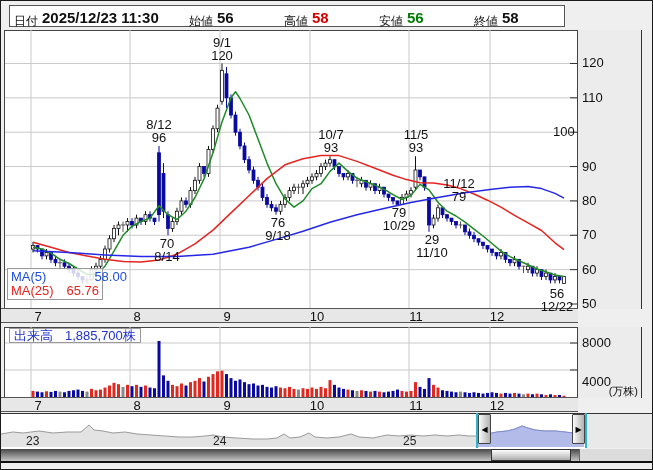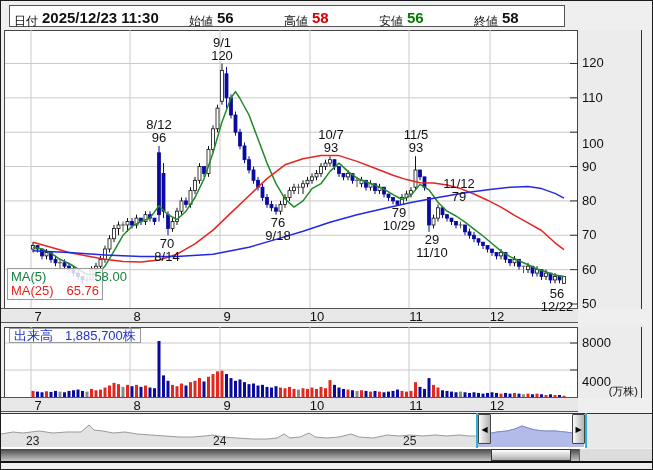--- a/index.html
+++ b/index.html
@@ -25,21 +25,21 @@
   #nav-white{position:absolute;left:0;top:0;width:584px;height:35px;background:#ffffff;}
   #chart-svg{position:absolute;left:0;top:0;z-index:3;}
   #labels{position:absolute;left:0;top:0;width:653px;height:470px;z-index:4;pointer-events:none;}
   .ax-label{position:absolute;font-size:13px;color:#111;white-space:nowrap;}
   .anno{position:absolute;font-size:13px;color:#111;text-align:center;line-height:13px;transform:translateX(-50%);white-space:pre;}
   .yr-label{position:absolute;font-size:12px;color:#222;}
   
   #legend{position:absolute;left:6px;top:267px;width:96px;z-index:5;background:rgba(255,255,255,0.82);
           border:1px solid #999;font-size:13px;line-height:14px;padding:1px 3px;}
   .lg-row{display:flex;justify-content:space-between;}
-  .lg-ma5{color:#15803d;gap:48px;}
+  .lg-ma5{color:#1d4ed8;gap:48px;}
   .lg-ma25{color:#e62420;}
   .lg-ma75{color:#2428e6;}
   
   #vol-box{position:absolute;left:8px;top:327px;z-index:5;background:rgba(252,252,252,0.92);border:1px solid #999;
            font-size:13px;line-height:13px;padding:0 4px;color:#2233cc;white-space:nowrap;}
   #vol-box b{font-weight:normal;margin-left:12px;}
   
   .handle{position:absolute;top:413px;width:13px;height:30px;z-index:6;
           background:linear-gradient(90deg,#fbfbfb,#d9d9d9 45%,#b3b3b3);border:1px solid #444;border-radius:1px;
           display:flex;align-items:center;justify-content:center;font-size:8px;color:#000;cursor:pointer;}
@@ -494,21 +494,21 @@
       <div class="ax-label" style="left: 316px; top: 397px; transform: translateX(-50%);">10</div>
       <div class="ax-label" style="left: 415px; top: 308px; transform: translateX(-50%);">11</div>
       <div class="ax-label" style="left: 415px; top: 397px; transform: translateX(-50%);">11</div>
       <div class="ax-label" style="left: 496px; top: 308px; transform: translateX(-50%);">12</div>
       <div class="ax-label" style="left: 496px; top: 397px; transform: translateX(-50%);">12</div>
       <div class="ax-label" style="left: 581px; top: 295px;">50</div>
       <div class="ax-label" style="left: 581px; top: 260.64px;">60</div>
       <div class="ax-label" style="left: 581px; top: 226.28px;">70</div>
       <div class="ax-label" style="left: 581px; top: 191.92px;">80</div>
       <div class="ax-label" style="left: 581px; top: 157.56px;">90</div>
-      <div class="ax-label" style="left: 581px; top: 123.2px; margin-top: 12px;">100</div>
+      <div class="ax-label" style="left: 552px; top: 123.2px;">100</div>
       <div class="ax-label" style="left: 581px; top: 88.84px;">110</div>
       <div class="ax-label" style="left: 581px; top: 54.48px;">120</div>
       <div class="ax-label" style="left: 581px; top: 361px; margin-top: 12px;">4000</div>
       <div class="ax-label" style="left: 581px; top: 334px;">8000</div>
       <div class="ax-label" style="left: 581px; top: 383px; font-size: 11px; width: 56px; text-align: right;">(万株)</div>
       <div class="anno" style="left: 221px; top: 35px;">9/1
 120</div>
       <div class="anno" style="left: 158px; top: 117px;">8/12
 96</div>
       <div class="anno" style="left: 166px; top: 236px;">70

